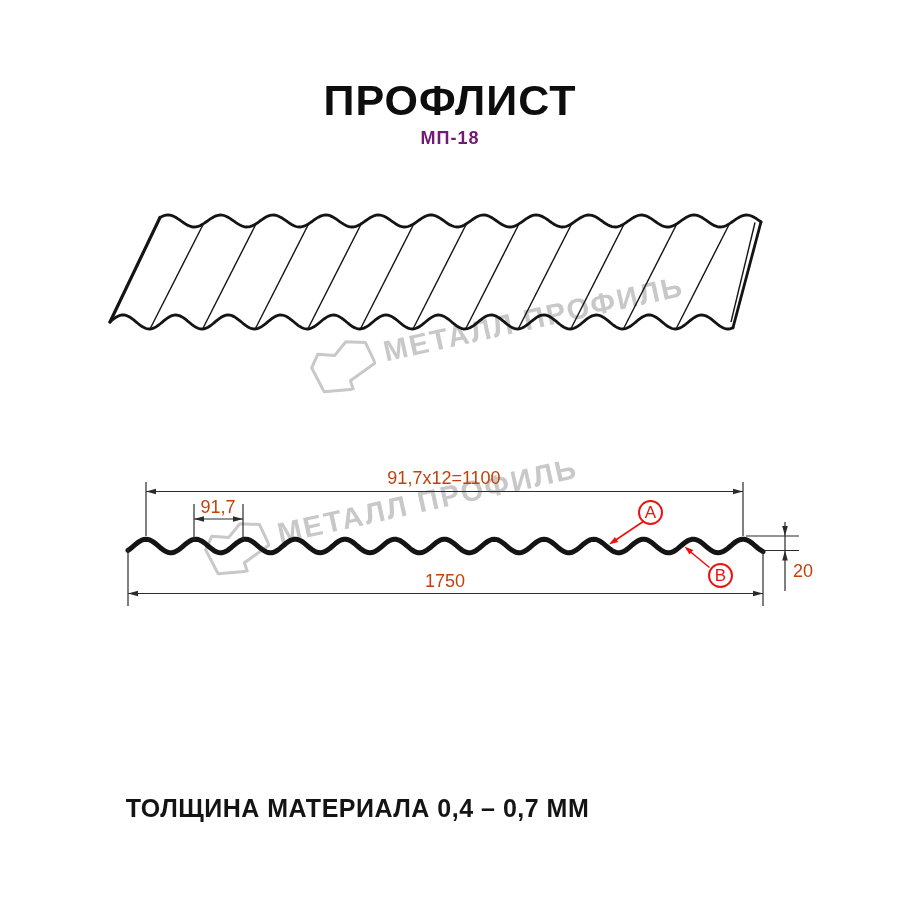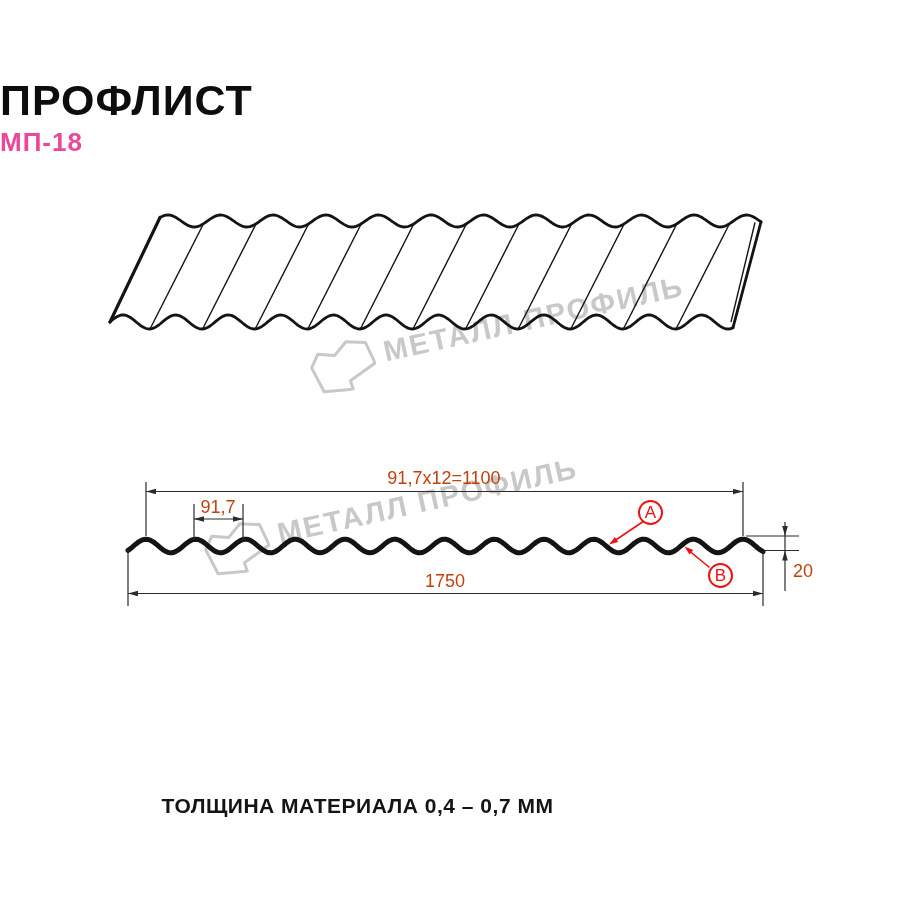--- a/index.html
+++ b/index.html
@@ -1,32 +1,32 @@
 <!DOCTYPE html>
 <html><head>
 <meta charset="utf-8">
 <style>
   html,body{margin:0;padding:0;background:#fff;}
   .page{position:relative;width:900px;height:900px;background:#ffffff;overflow:hidden;
         font-family:"Liberation Sans",sans-serif;}
-  .header{position:absolute;top:79px;left:0;width:900px;text-align:left;line-height:1;}
+  .header{position:absolute;top:79px;left:0;width:900px;text-align:center;line-height:1;}
   .title{margin:0;font-size:43px;font-weight:800;letter-spacing:1px;color:#0d0d0d;}
-  .subtitle{margin-top:7px;font-size:26px;font-weight:600;letter-spacing:1px;color:#ec4899;}
+  .subtitle{margin-top:7px;font-size:18px;font-weight:600;letter-spacing:1px;color:#701a75;}
   .wm{position:absolute;display:flex;gap:10px;transform-origin:0 0;white-space:nowrap;}
   .wm1{left:303px;top:338px;transform:rotate(-12.5deg);}
   .wm2{left:197px;top:520px;transform:rotate(-12.5deg);}
   .wm svg{width:66px;height:62px;flex:none;}
   .wm-text{font-size:29px;font-weight:700;letter-spacing:2px;margin-top:15px;}
   svg.draw{position:absolute;left:0;top:0;}
   .dim{position:absolute;font-size:18px;color:#c2410c;white-space:nowrap;}
   .center{transform:translateX(-50%);}
   .marker{position:absolute;width:25px;height:25px;border:2px solid #ee1111;border-radius:50%;
           display:flex;align-items:center;justify-content:center;font-size:17px;line-height:1;
           box-sizing:border-box;background:transparent;}
-  .footer{position:absolute;left:0;top:794px;width:715px;text-align:center;font-size:21px;
+  .footer{position:absolute;left:0;top:794px;width:715px;text-align:center;font-size:25px;
           font-weight:600;letter-spacing:.5px;color:#141414;}
 </style>
 </head>
 <body>
 
 <div class="page">
 
   <div class="header">
     <h1 class="title">ПРОФЛИСТ</h1>
     <div class="subtitle">МП-18</div>

